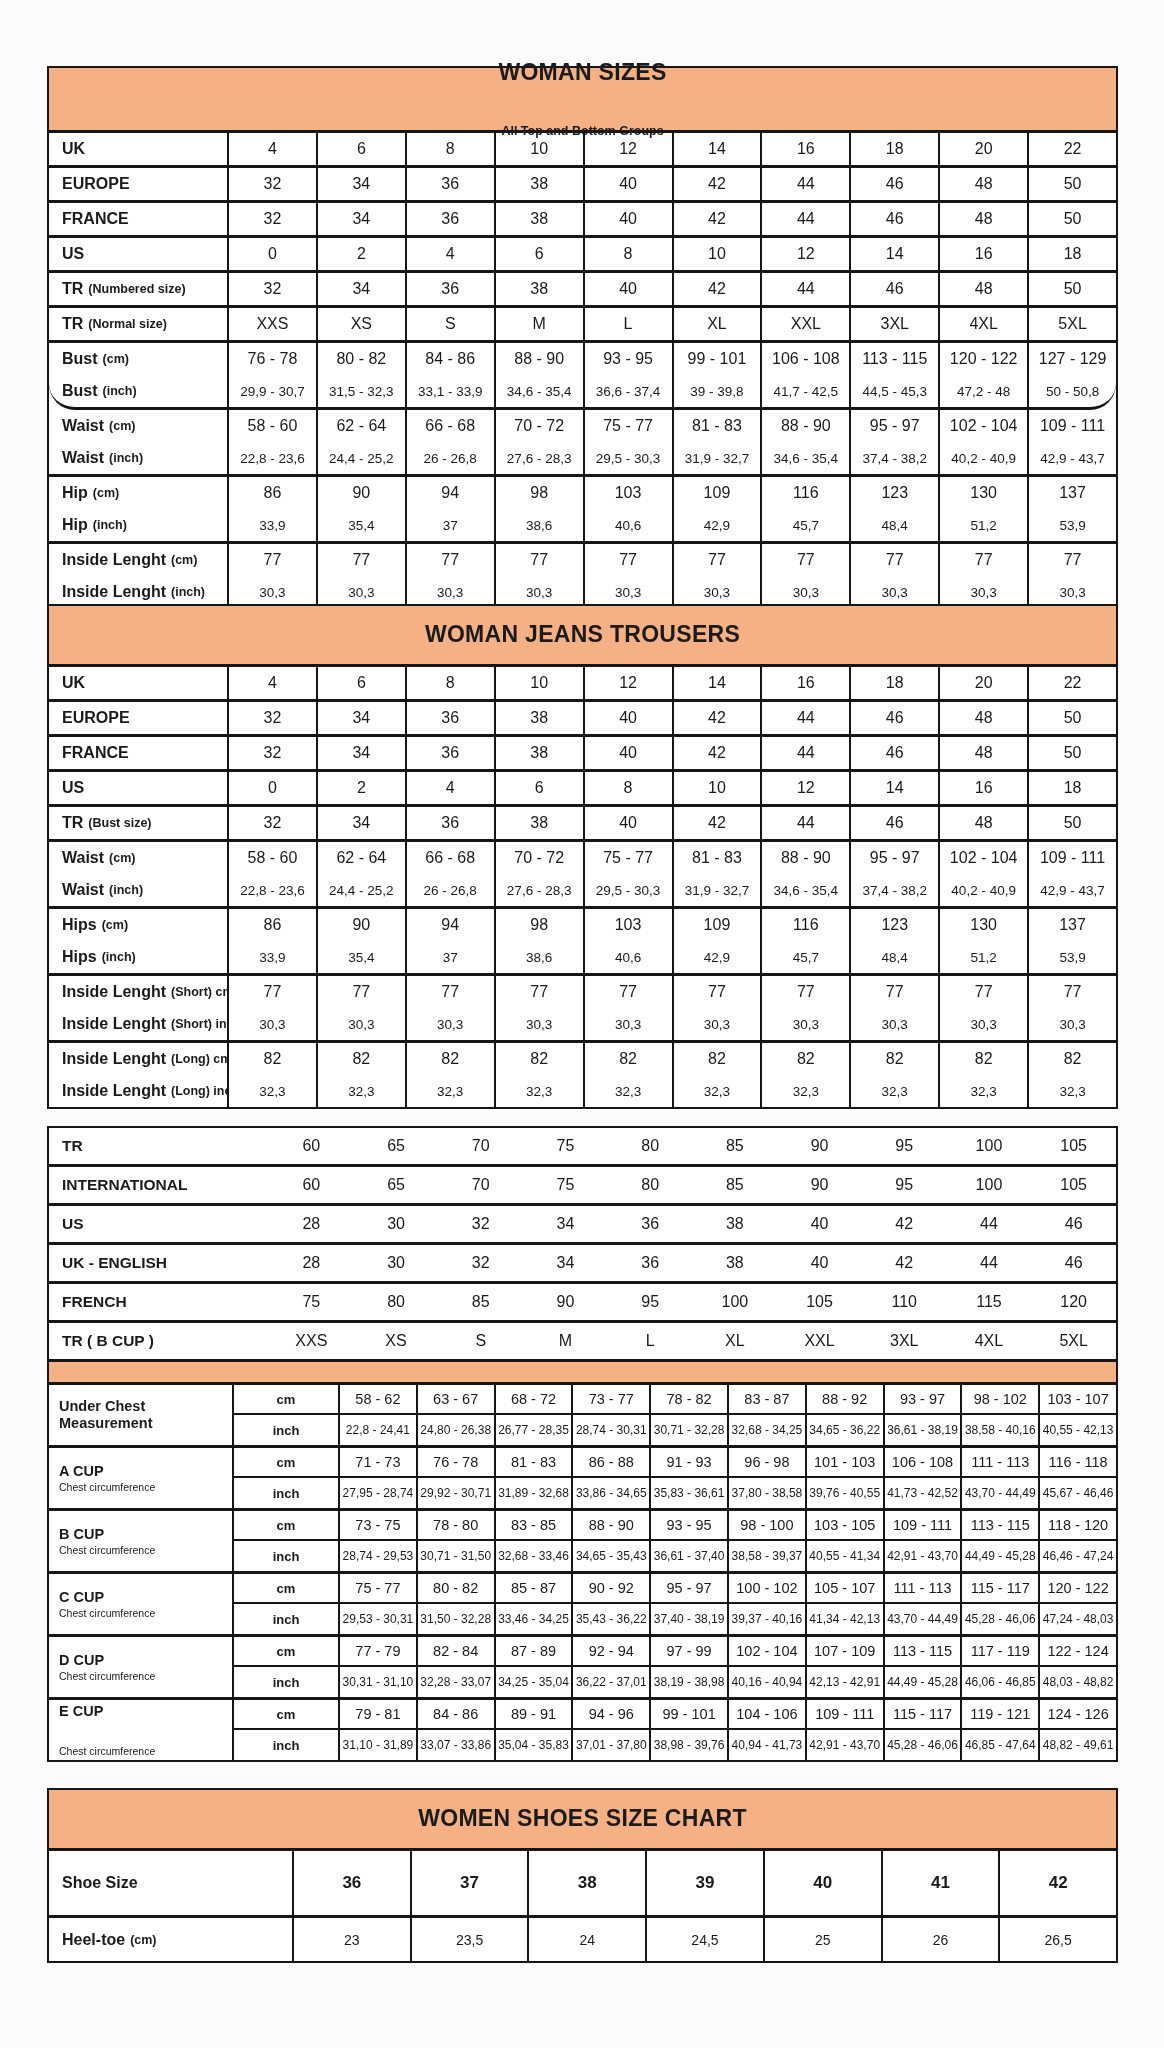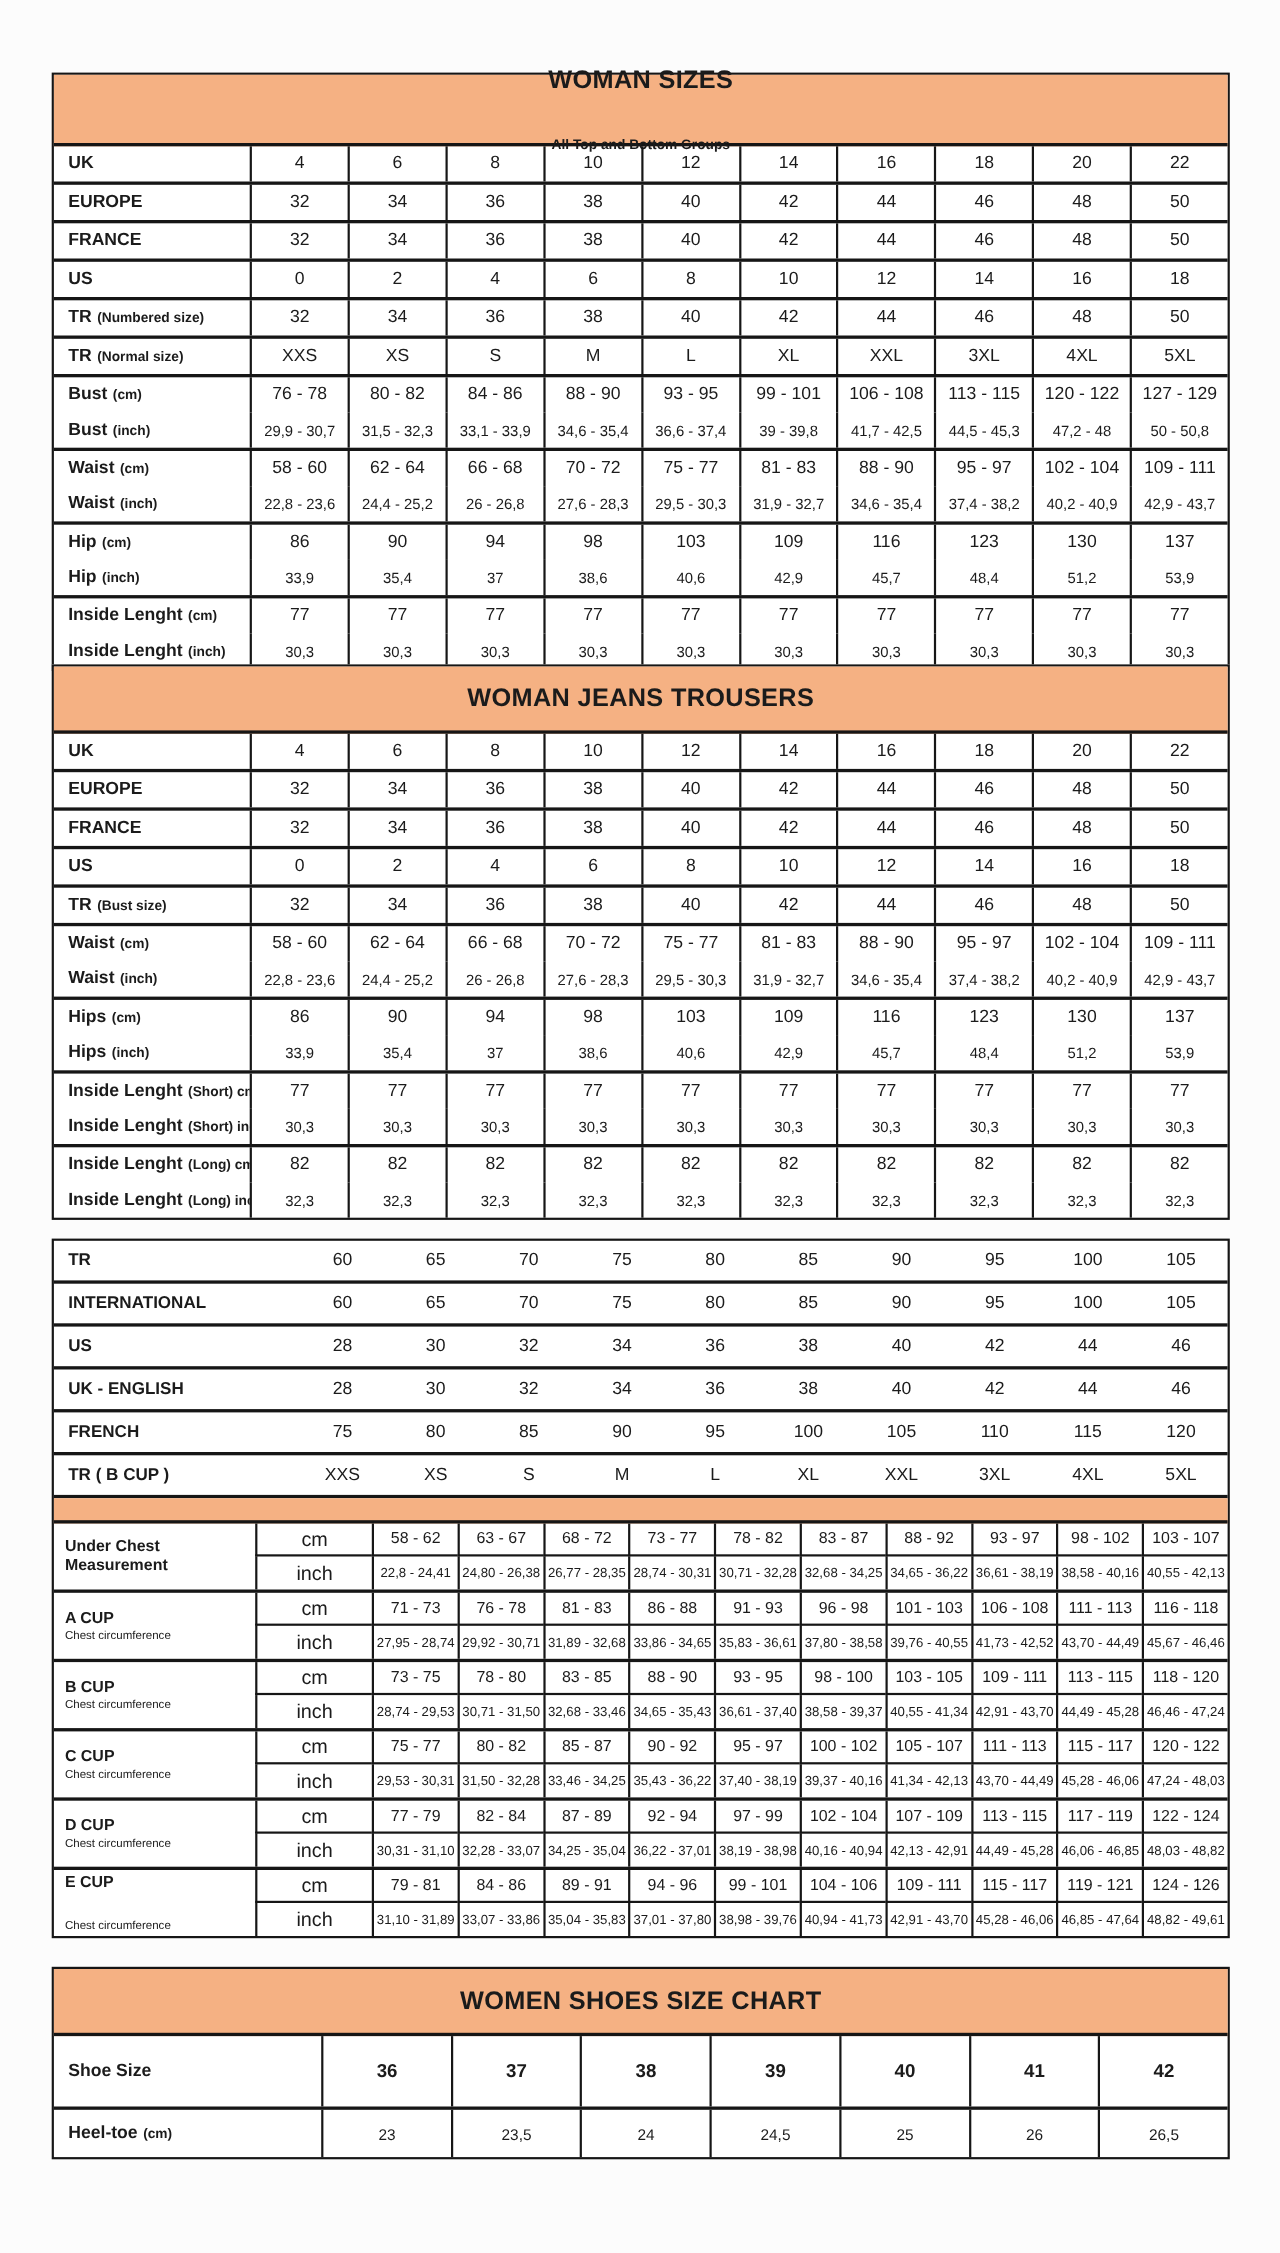--- a/index.html
+++ b/index.html
@@ -56,21 +56,21 @@
   .bra-band{height:20px;background:var(--accent);border-bottom:3px solid var(--line);}
 
   
   #sec-bra .group.cup{grid-auto-rows:30px;}
   .cup-label{
     display:flex;flex-direction:column;justify-content:center;align-items:flex-start;
     padding-left:10px;box-sizing:border-box;overflow:hidden;
   }
   .cup-name{font-weight:bold;font-size:14.5px;line-height:1.2;white-space:normal;}
   .cup-sub{font-size:10.5px;margin-top:1px;}
-  .group.cup .cell.unit{font-weight:normal;font-size:18px;}
+  .group.cup .cell.unit{font-weight:bold;font-size:13px;}
   .group.cup .cell.val{font-size:14.5px;}
   .group.cup .cell.val.sm{font-size:12px;}
   .group.cup .cell.rb{border-bottom:2px solid var(--line);}
 
   
   #sec-shoes .group.shoe-size-row{grid-auto-rows:64px;}
   #sec-shoes .group.heel-row{grid-auto-rows:43px;}
   #sec-shoes .group.shoe-size-row .cell.val{font-weight:bold;font-size:17px;}
   #sec-shoes .group.heel-row .cell.val{font-size:14px;}
   #sec-shoes .cell.label{font-size:16px;}
@@ -176,21 +176,21 @@
           <div class="cell val vb">XS</div>
           <div class="cell val vb">S</div>
           <div class="cell val vb">M</div>
           <div class="cell val vb">L</div>
           <div class="cell val vb">XL</div>
           <div class="cell val vb">XXL</div>
           <div class="cell val vb">3XL</div>
           <div class="cell val vb">4XL</div>
           <div class="cell val vb">5XL</div>
         </div>
-        <div class="group" style="grid-template-columns: 178px repeat(10, 1fr);">
+        <div class="group" style="grid-template-columns: 178px repeat(10, 1fr); border-radius: 26px;">
           <div class="cell label">
             <div class="lab-main" style="display: inline;">Bust</div>
             <div class="lab-note" style="display: inline;">(cm)</div>
           </div>
           <div class="cell val vb">76 - 78</div>
           <div class="cell val vb">80 - 82</div>
           <div class="cell val vb">84 - 86</div>
           <div class="cell val vb">88 - 90</div>
           <div class="cell val vb">93 - 95</div>
           <div class="cell val vb">99 - 101</div>

